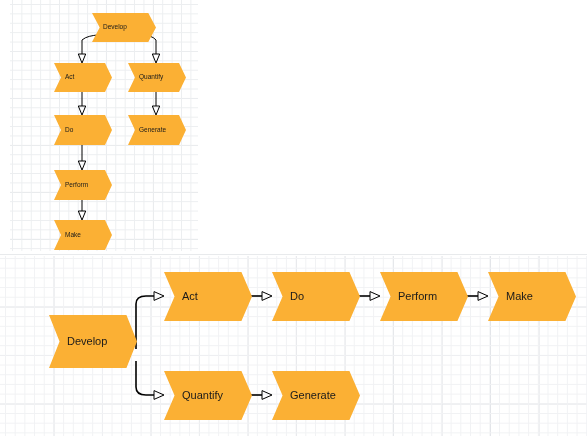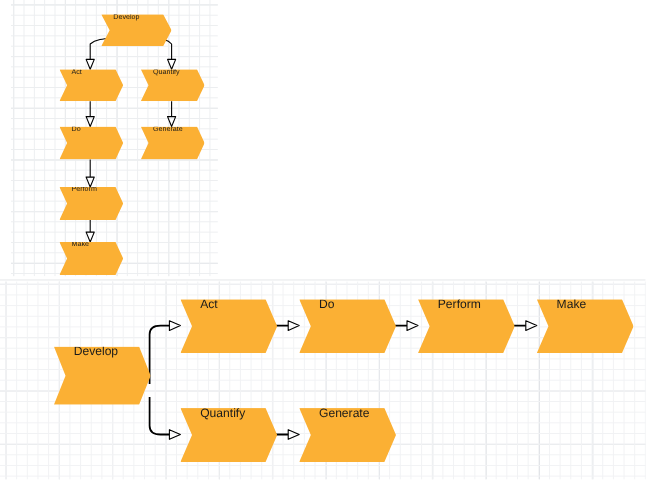--- a/index.html
+++ b/index.html
@@ -77,20 +77,21 @@
     height: 1px;
     background: #e8eaec;
   }
 
   
   .node {
     position: absolute;
     background-color: #fbb034;
     clip-path: polygon(0% 0%, 88% 0%, 100% 50%, 88% 100%, 0% 100%, 12% 50%);
     display: flex;
+    align-items: center;
     box-sizing: border-box;
   }
   .node > .label {
     color: #1a1a1a;
     white-space: nowrap;
     line-height: 1;
   }
 
   
   .node.small { }

